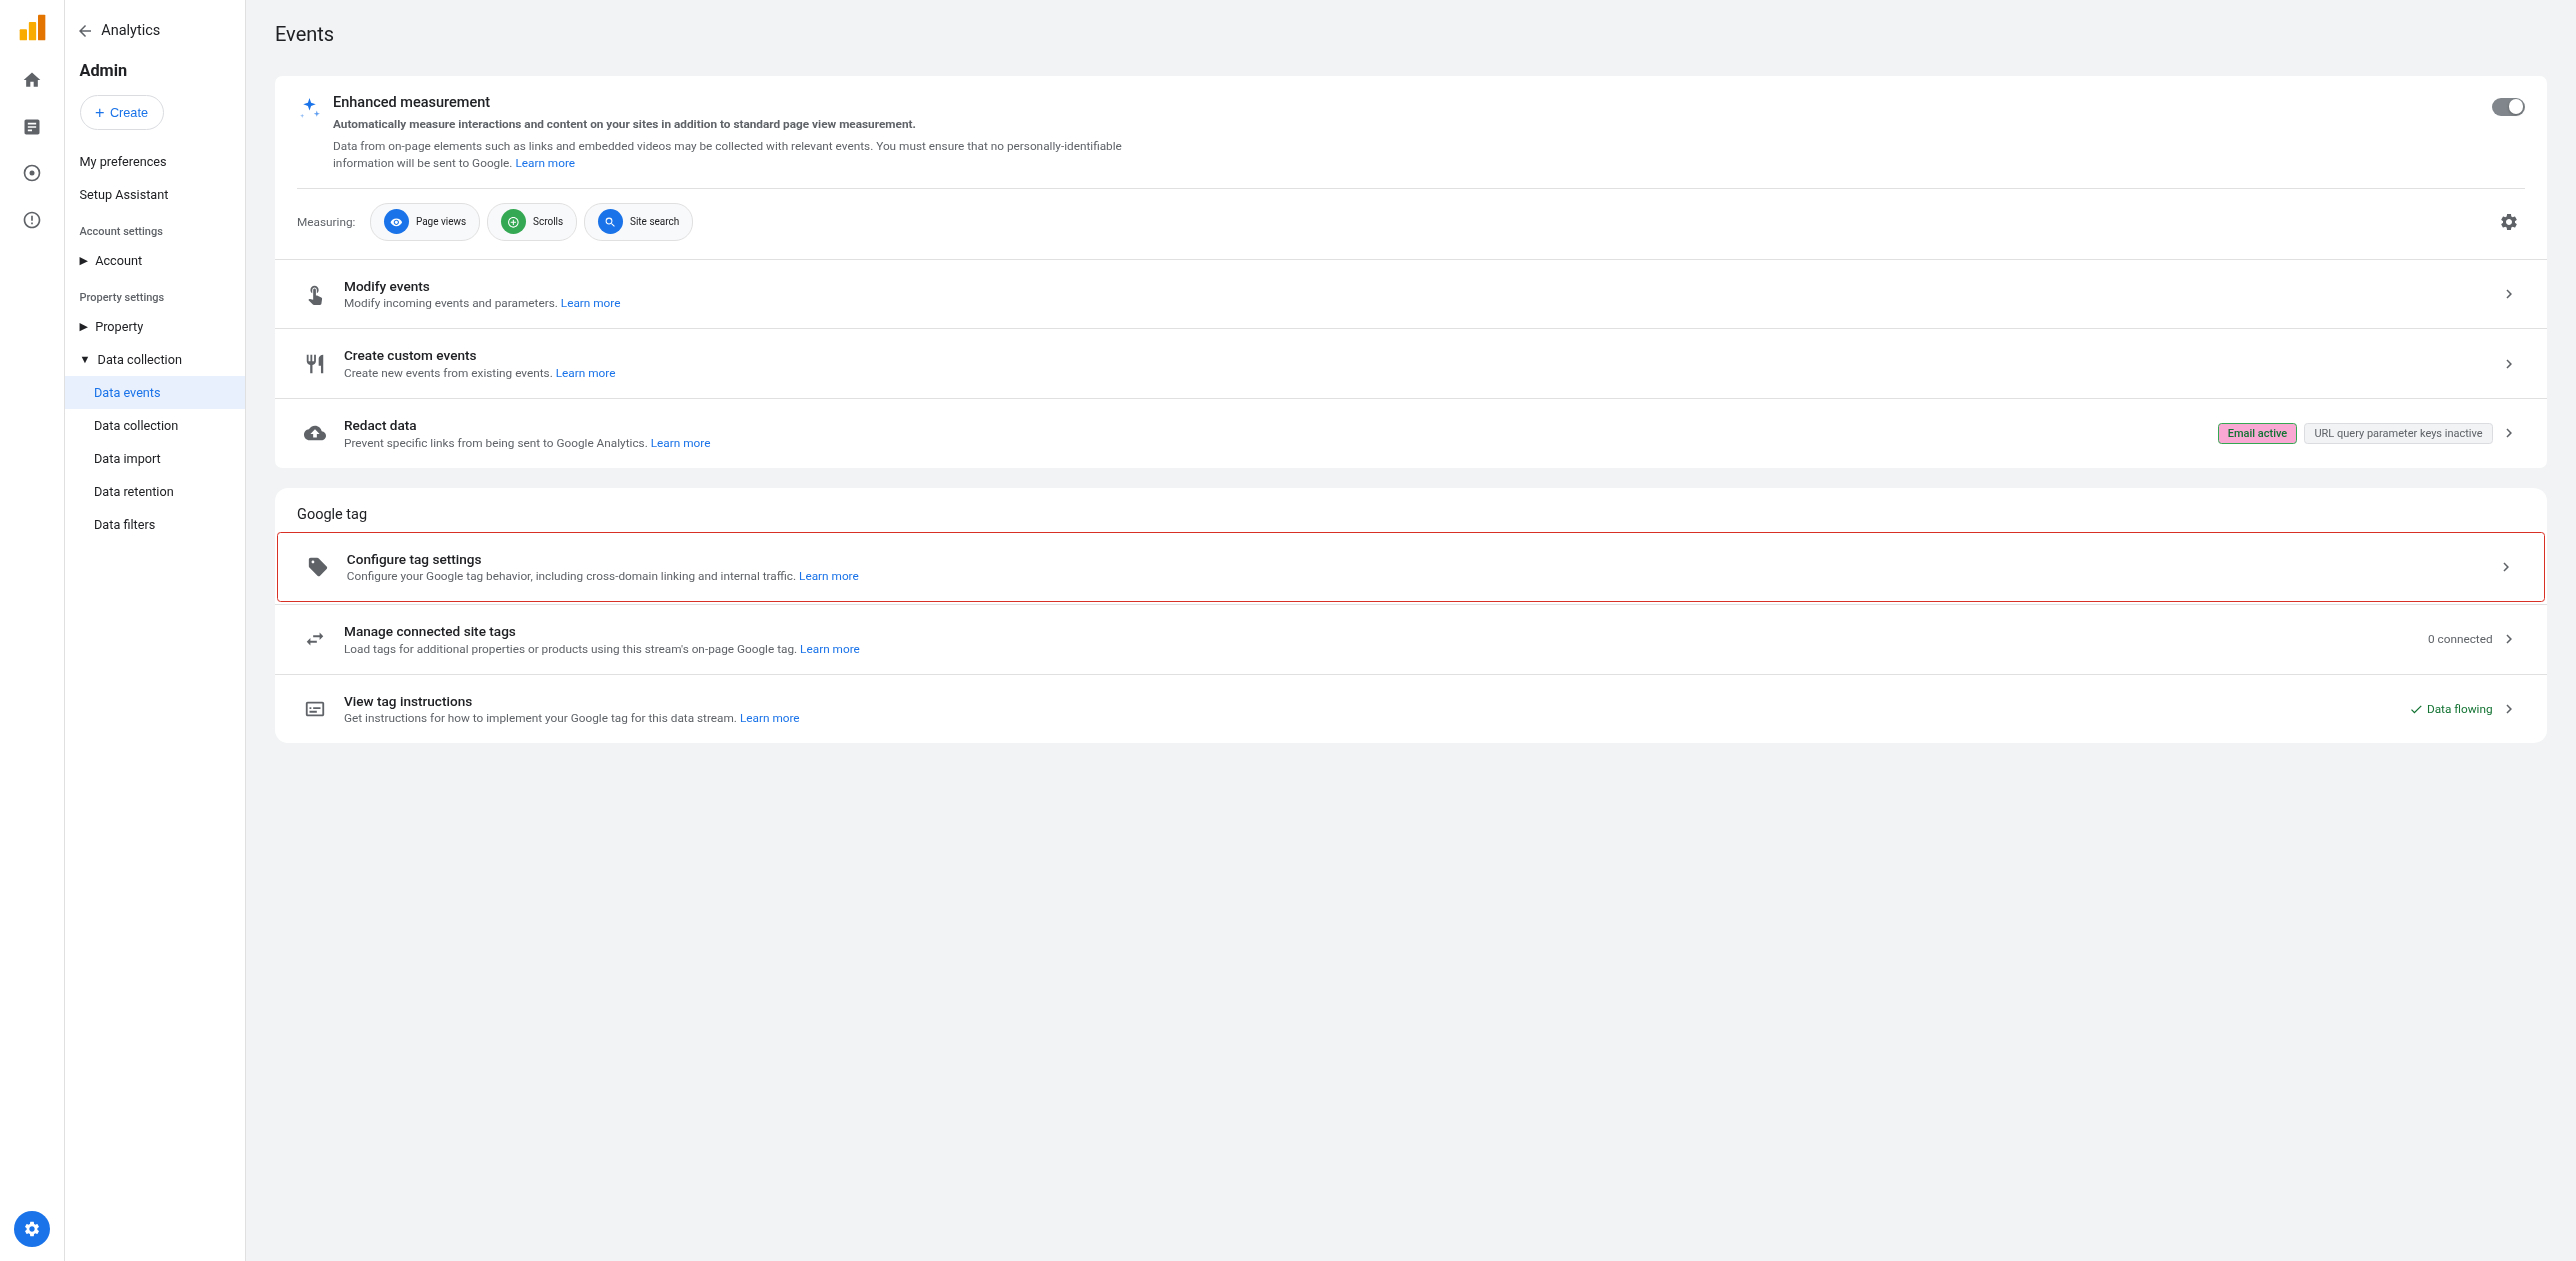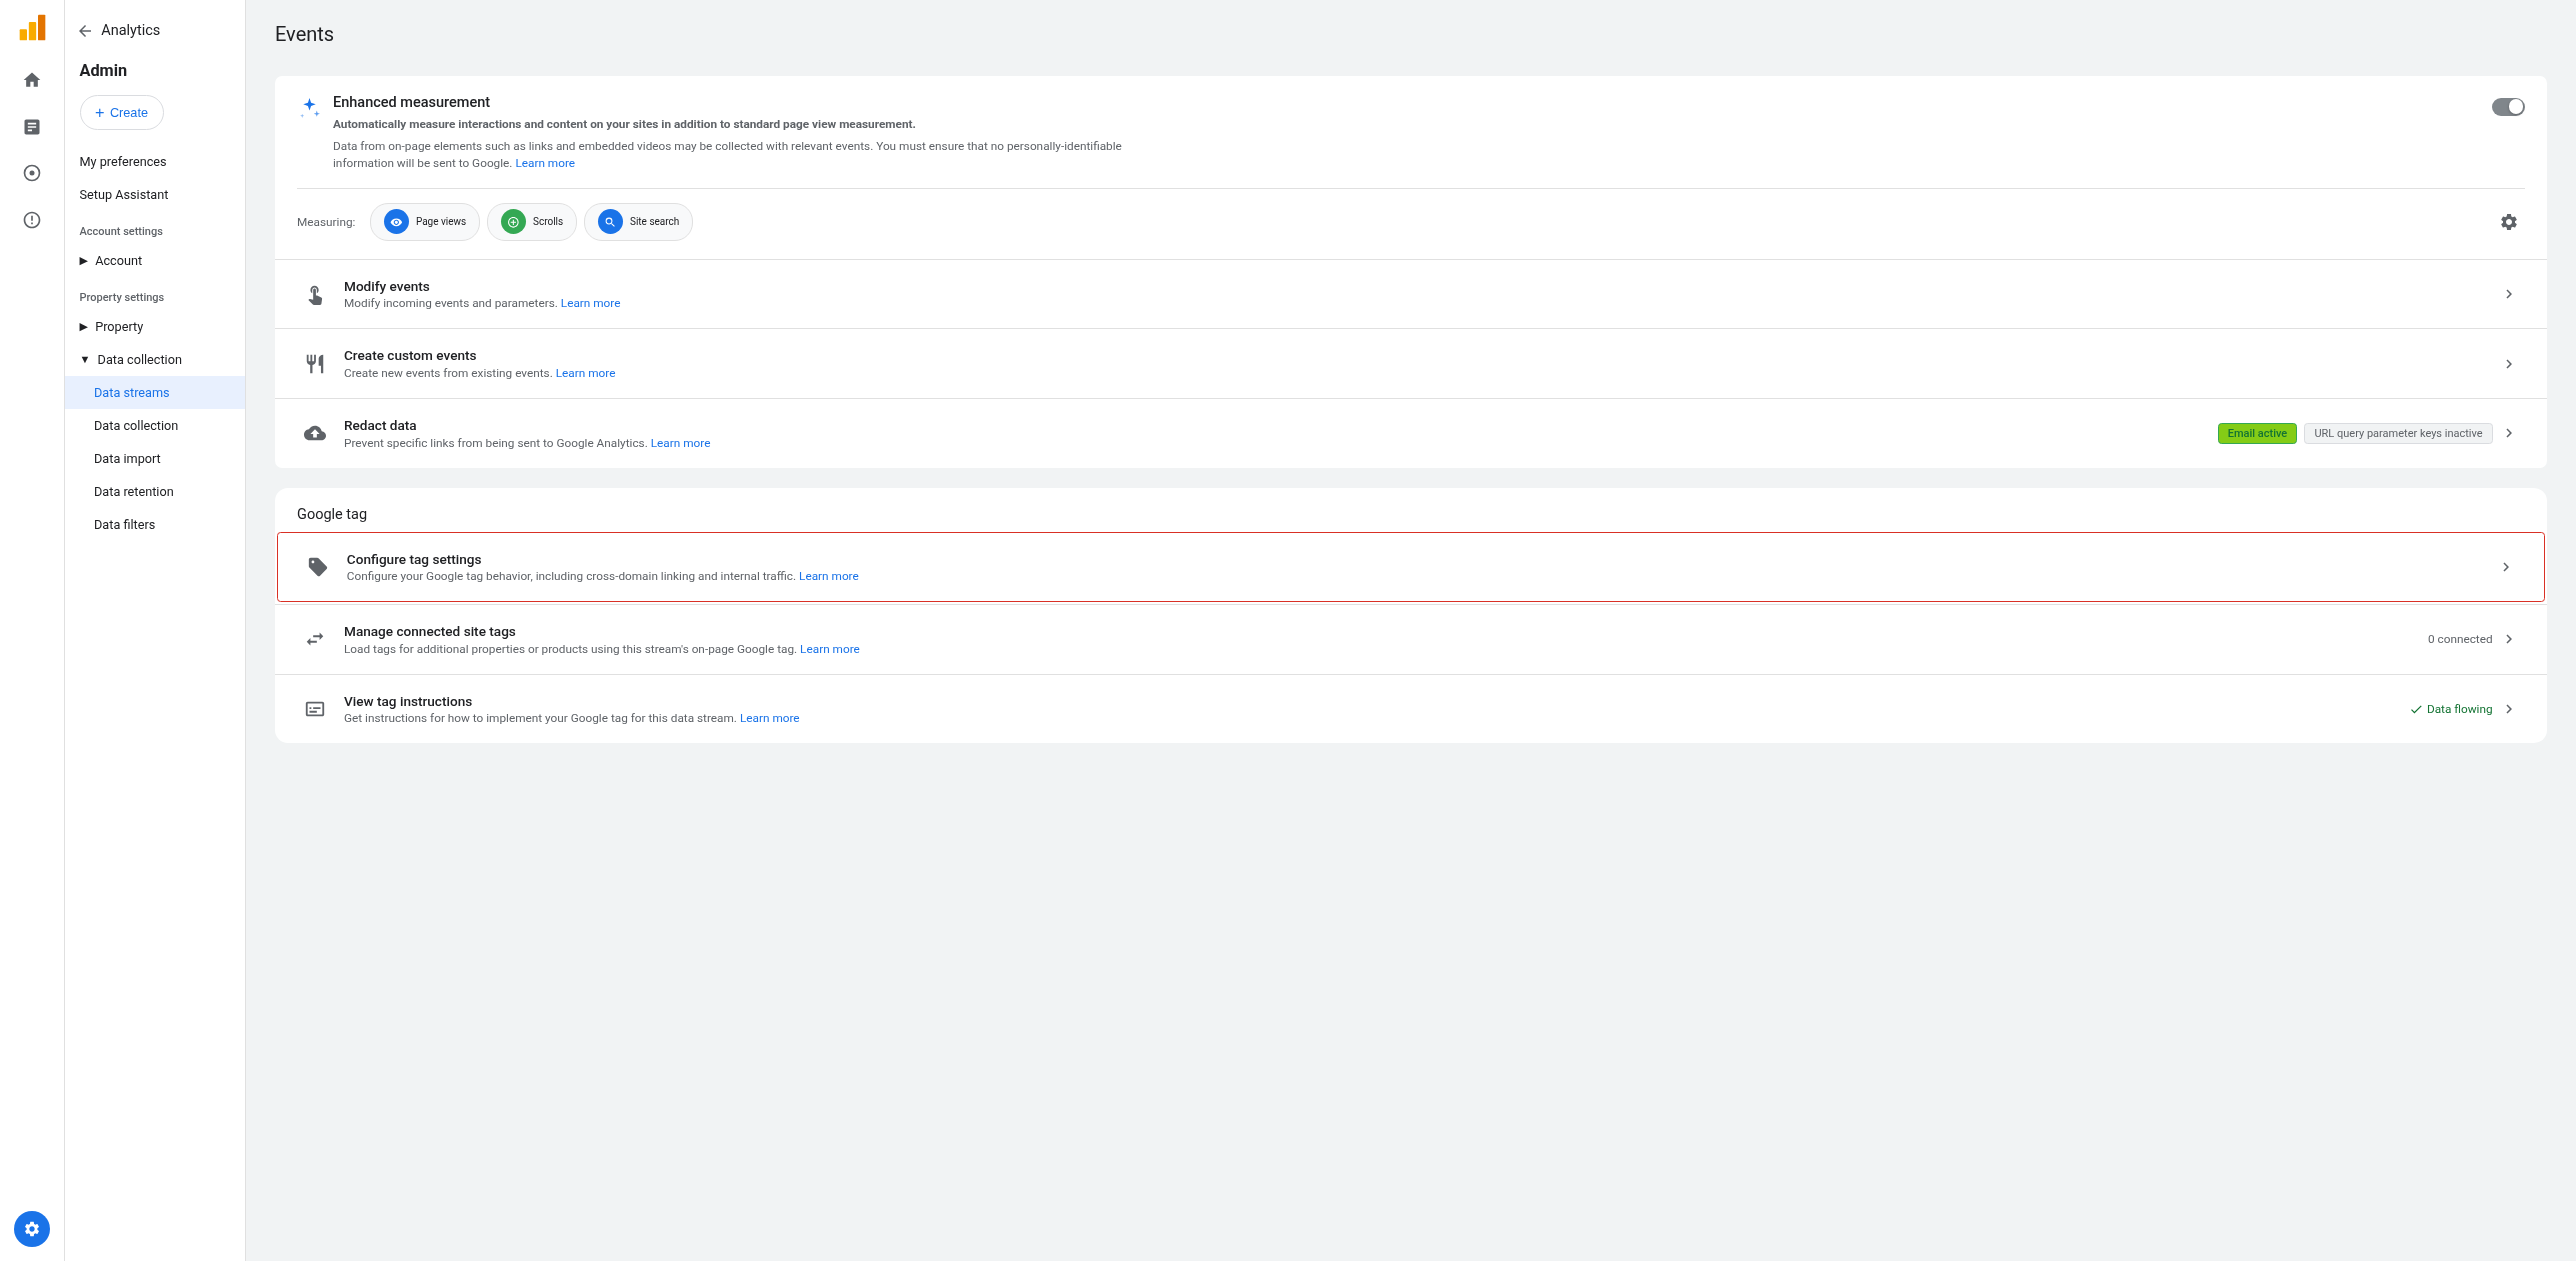--- a/index.html
+++ b/index.html
@@ -278,21 +278,21 @@
       font-size: 11.8px;
       color: #5f6368;
     }
     .row-item-right {
       display: flex;
       align-items: center;
       gap: 7.2px;
       margin-right: 7.2px;
     }
     .badge-green {
-      background: #84cc16;
+      background: #f9a8d4;
       color: #137333;
       border: 0.9px solid #34a853;
       border-radius: 3.6px;
       padding: 2.7px 9px;
       font-size: 11px;
       font-weight: 500;
     }
     .badge-gray {
       background: #f1f3f4;
       color: #5f6368;
@@ -410,21 +410,21 @@
   <div class="admin-section-title">Property settings</div>
   <div class="admin-menu-item">
     <span class="expand-icon">▶</span>
     <span>Property</span>
   </div>
   <div class="admin-menu-item">
     <span class="expand-icon">▼</span>
     <span>Data collection</span>
   </div>
   <div class="admin-menu-item sub active">
-    <span>Data streams</span>
+    <span>Data events</span>
   </div>
   <div class="admin-menu-item sub">
     <span>Data collection</span>
   </div>
   <div class="admin-menu-item sub">
     <span>Data import</span>
   </div>
   <div class="admin-menu-item sub">
     <span>Data retention</span>
   </div>

